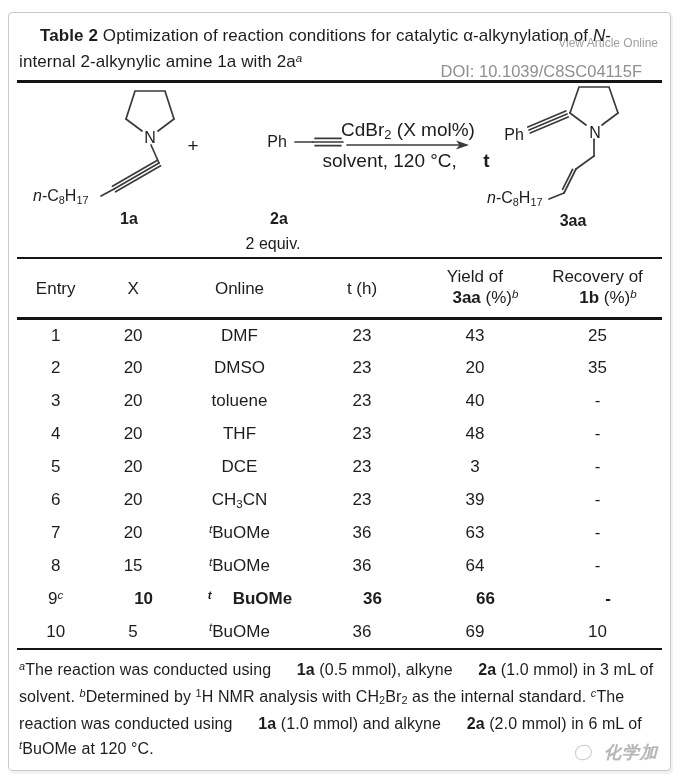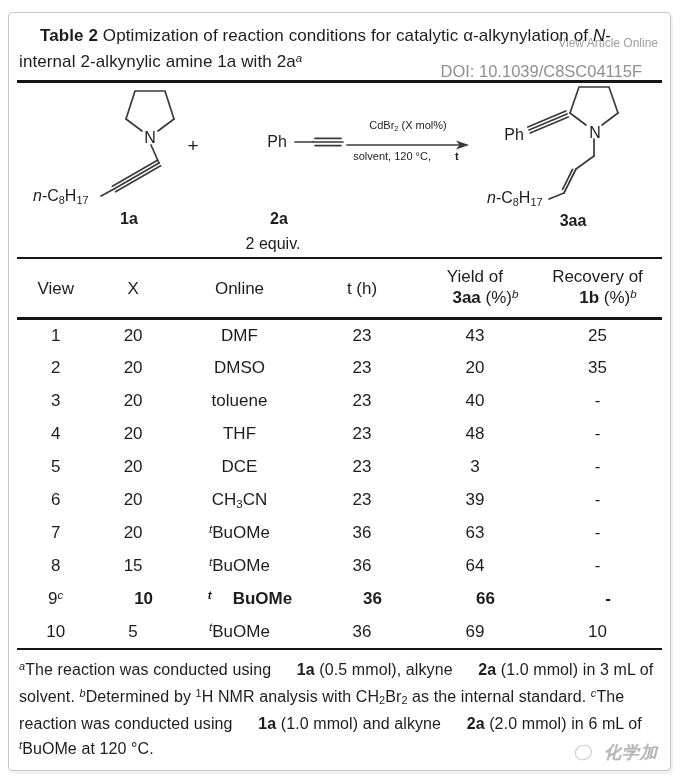--- a/index.html
+++ b/index.html
@@ -18,21 +18,21 @@
   .title{font-size:17px; line-height:26px; width:604px; letter-spacing:.1px; position:relative; z-index:1;}
   .wm-online{position:absolute; top:15px; right:4px; font-size:12px; color:var(--muted); z-index:0; opacity:.85;}
   .doi{position:absolute; top:41px; right:20px; font-size:16.5px; color:var(--muted); z-index:0;}
   .title-rule{border-bottom:3px solid var(--rule); margin:4px 0 0 0;}
   
   .scheme{position:relative; height:172px; margin-top:2px;}
   .scheme svg{position:absolute; left:0; top:0;}
   .slabel{position:absolute; font-size:16px; white-space:nowrap;}
   .slabel.center{transform:translateX(-50%);}
   .slabel.bold{font-weight:bold;}
-  .slabel.small{font-size:11px;}
+  .slabel.small{font-size:19px;}
   
   table{width:100%; border-collapse:collapse; table-layout:fixed;
         border-top:2.5px solid var(--rule); border-bottom:2px solid var(--rule);}
   thead th{font-weight:normal; font-size:17px; line-height:21px; white-space:pre-line;
            padding:7px 0 7px 0; border-bottom:3px solid var(--rule); text-align:center; vertical-align:middle;}
   tbody td{height:33px; text-align:center; font-size:17px; vertical-align:middle;}
   
   .footnote{margin-top:7px; font-size:16px; line-height:25px; padding:0 2px; letter-spacing:.1px;}
   
   .branding{position:absolute; right:12px; bottom:6px; display:flex; align-items:center; gap:12px;
@@ -120,21 +120,21 @@
     <colgroup>
       <col style="width:12%">
         <col style="width:12%">
         <col style="width:21%">
       <col style="width:17%">
         <col style="width:18%">
         <col style="width:20%">
     </colgroup>
     <thead>
       <tr>
-        <th><span>View</span></th>
+        <th><span>Entry</span></th>
         <th><span>X</span></th>
         <th><span>Online</span></th>
         <th><span>t (h)</span></th>
         <th><span>Yield of
 </span><span class="b">3aa</span><span> (%)</span><span class="i sup">b</span></th>
         <th><span>Recovery of
 </span><span class="b">1b</span><span> (%)</span><span class="i sup">b</span></th>
       </tr>
     </thead>
     <tbody>

